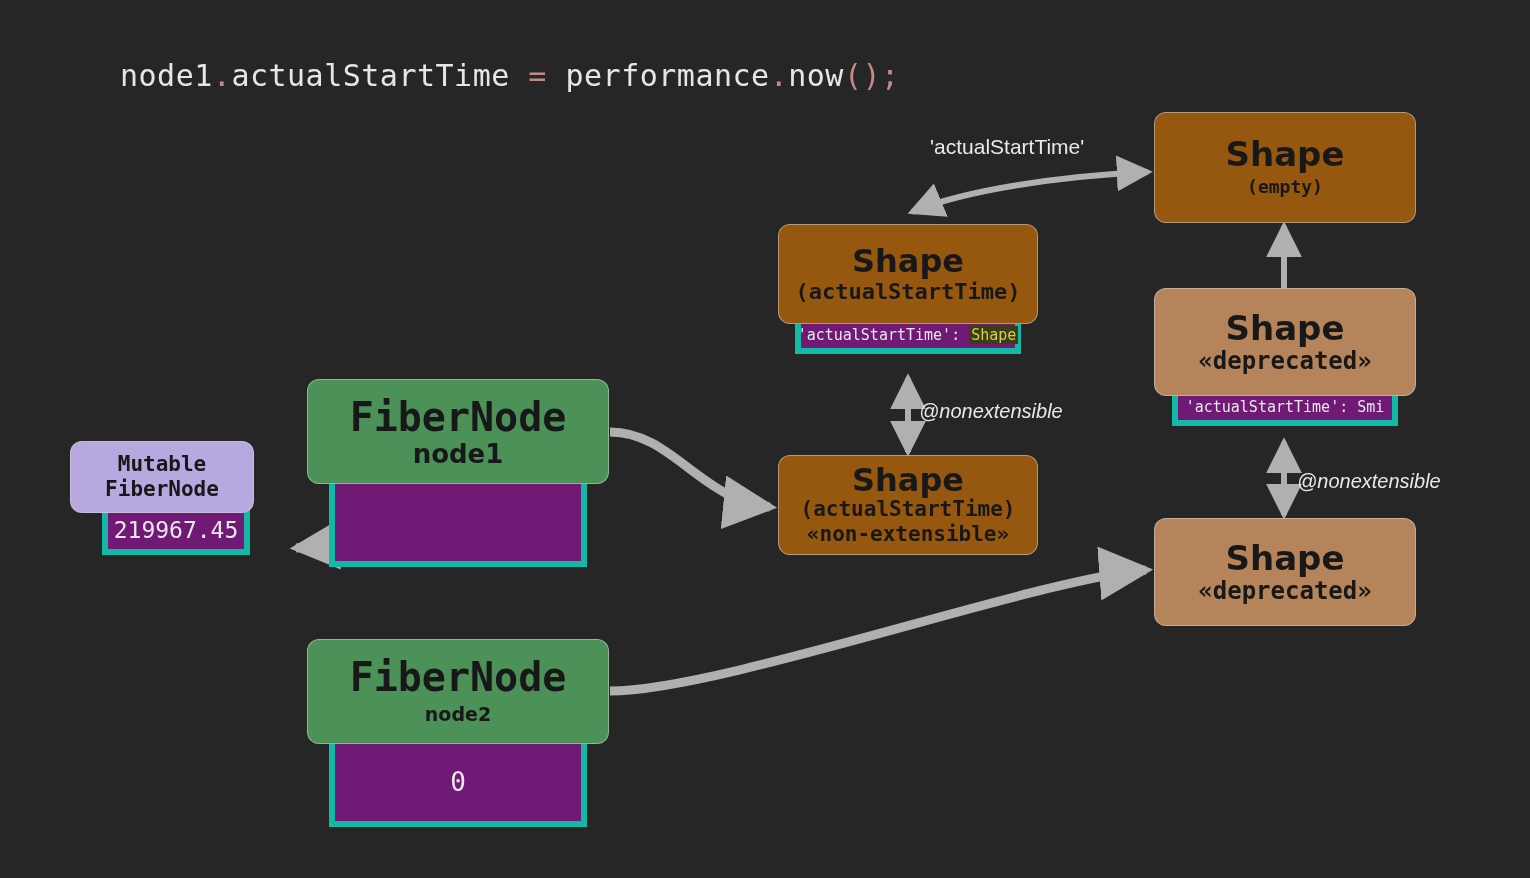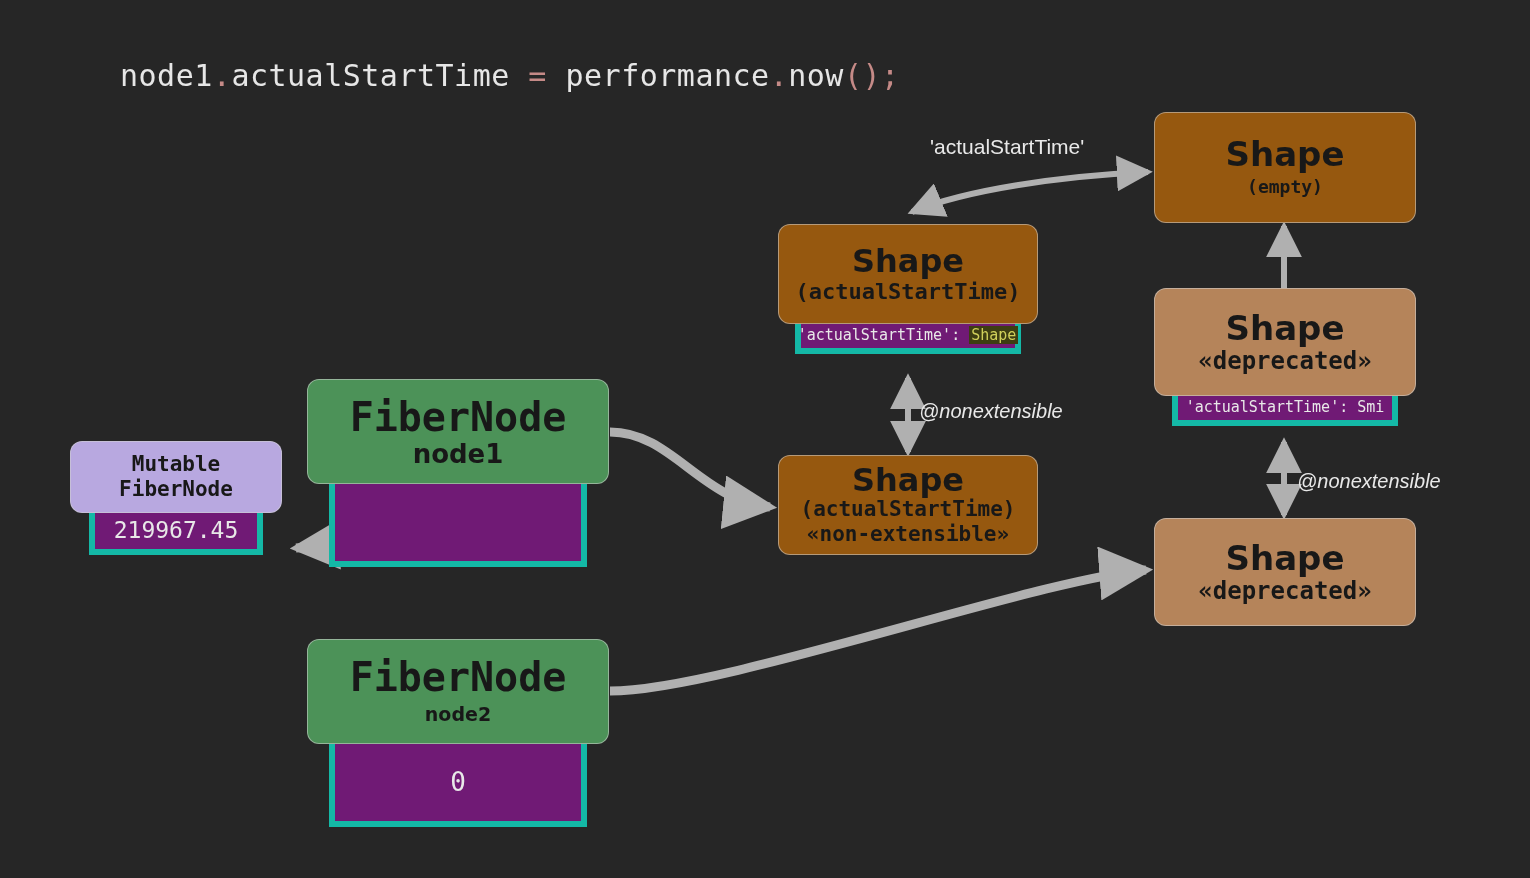--- a/index.html
+++ b/index.html
@@ -111,28 +111,28 @@
     background: #4c9258;
   }
   #fiber2 .head .title-sans { font-family: "DejaVu Sans Mono", monospace; font-size: 40px; line-height: 44px; }
   #fiber2 .head .sub-sans { font-size: 19px; line-height: 30px; }
   #fiber2 .slots { width: 258px; height: 91px; }
   #fiber2 .slot { font-size: 26px; }
 
   
   #heapnum { left: 70px; top: 441px; width: 212px; }
   #heapnum .head {
-    width: 212px; height: 72px;
+    width: 184px; height: 72px;
     background: #b8a8e0;
   }
   #heapnum .head .title-sans {
     font-family: "DejaVu Sans Mono", monospace;
     font-size: 21px; line-height: 25px;
   }
-  #heapnum .slots { width: 174px; height: 50px; }
+  #heapnum .slots { width: 148px; height: 50px; }
   #heapnum .slot { font-size: 23px; }
 
   
   #shapeAST { left: 778px; top: 224px; width: 260px; }
   #shapeAST .head {
     width: 260px; height: 100px;
     background: #96580f;
   }
   #shapeAST .head .title-sans { font-size: 32px; line-height: 36px; }
   #shapeAST .head .sub-mono { font-size: 22px; line-height: 26px; }

